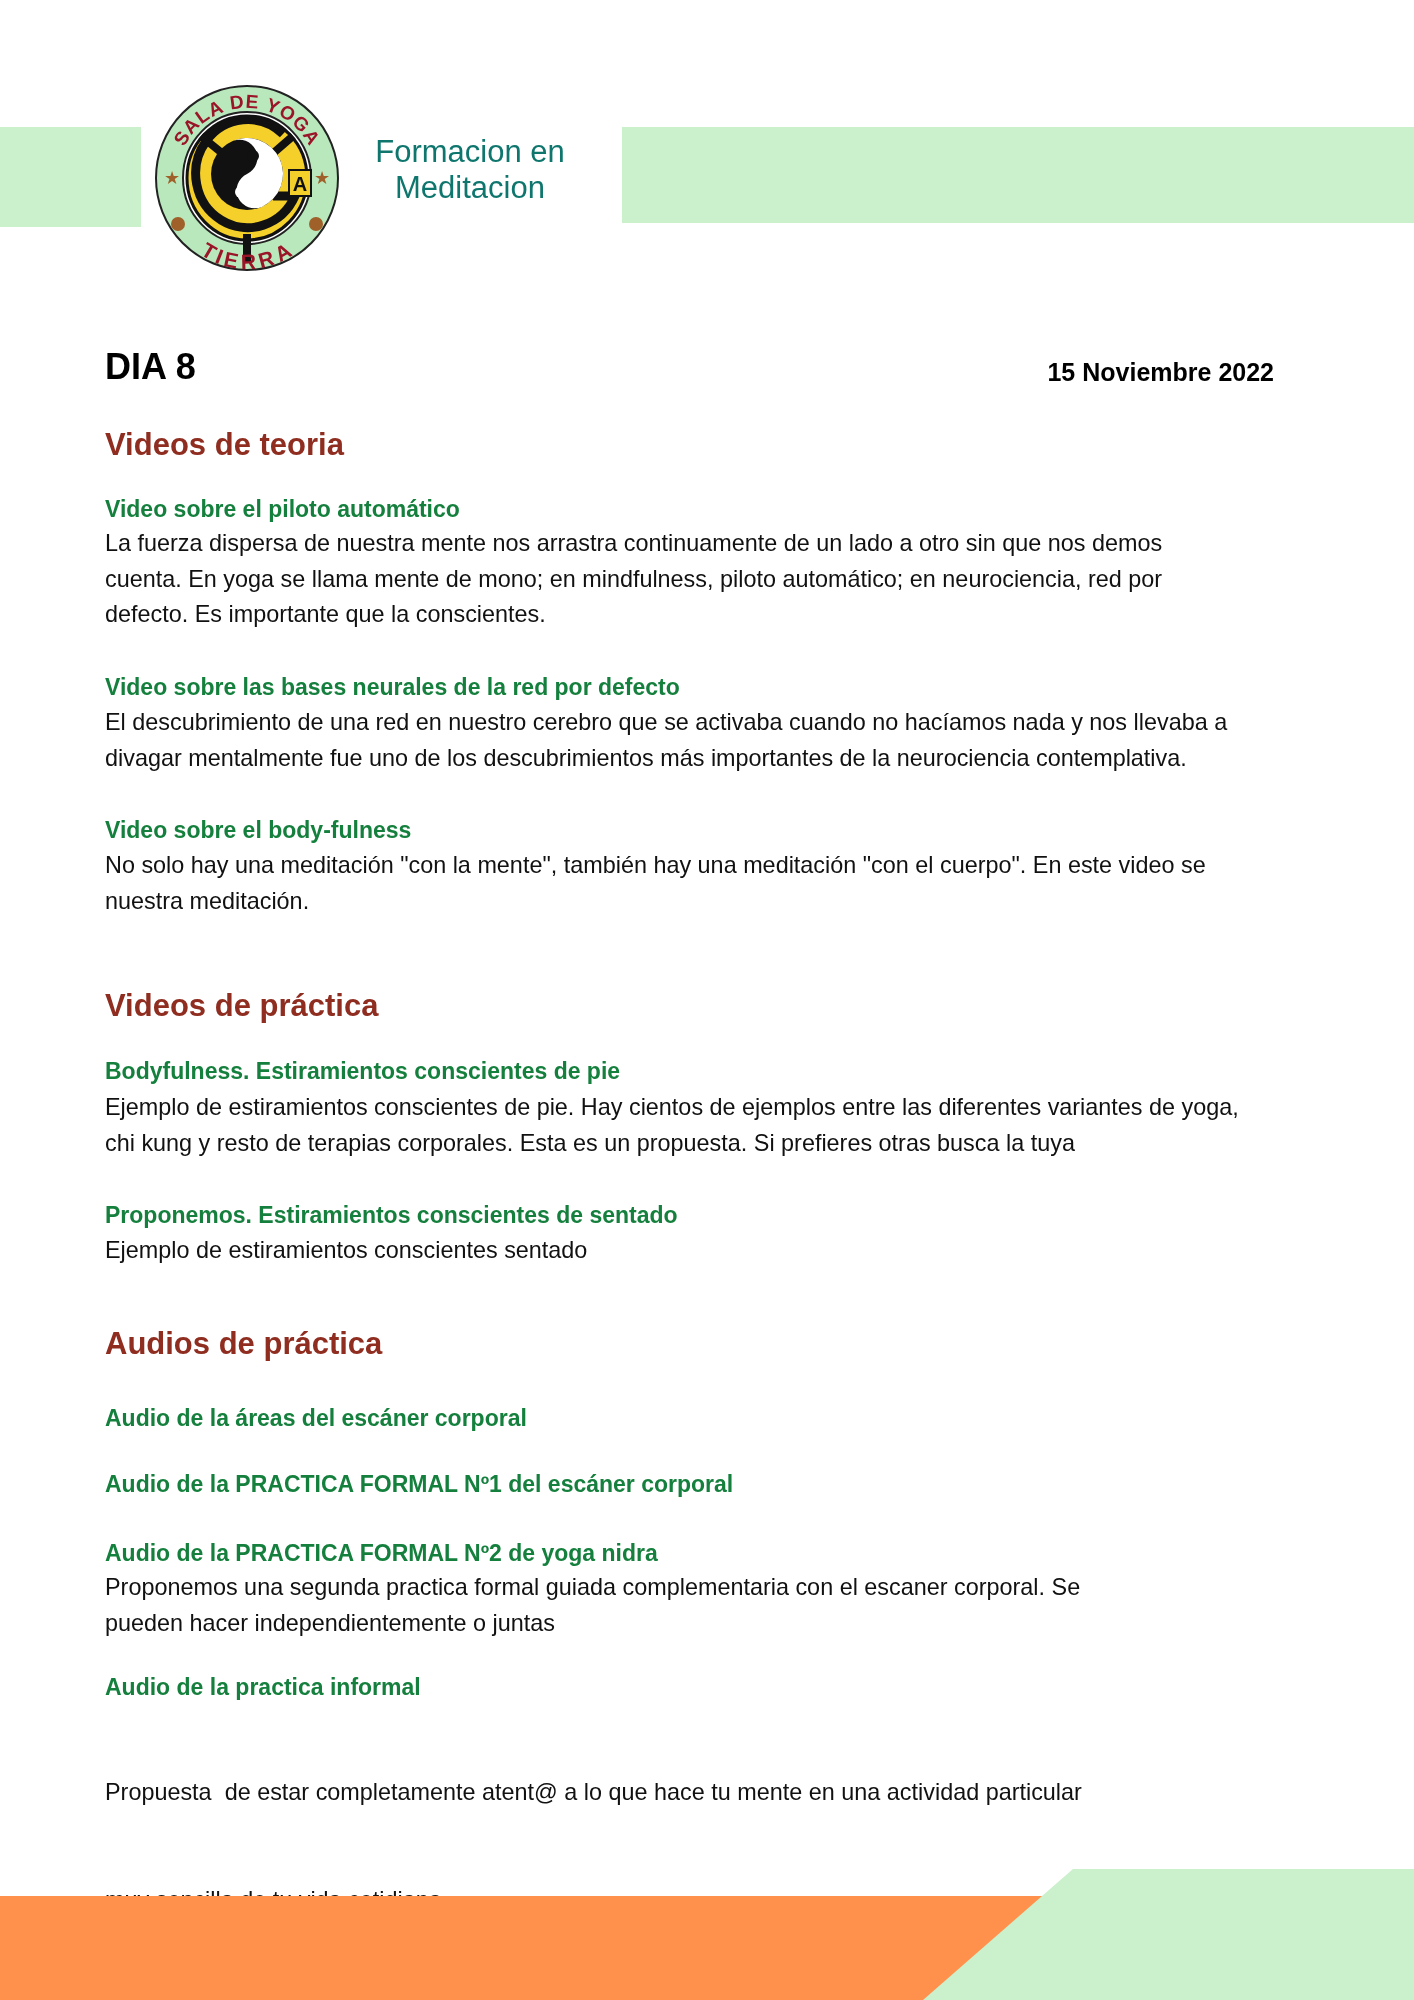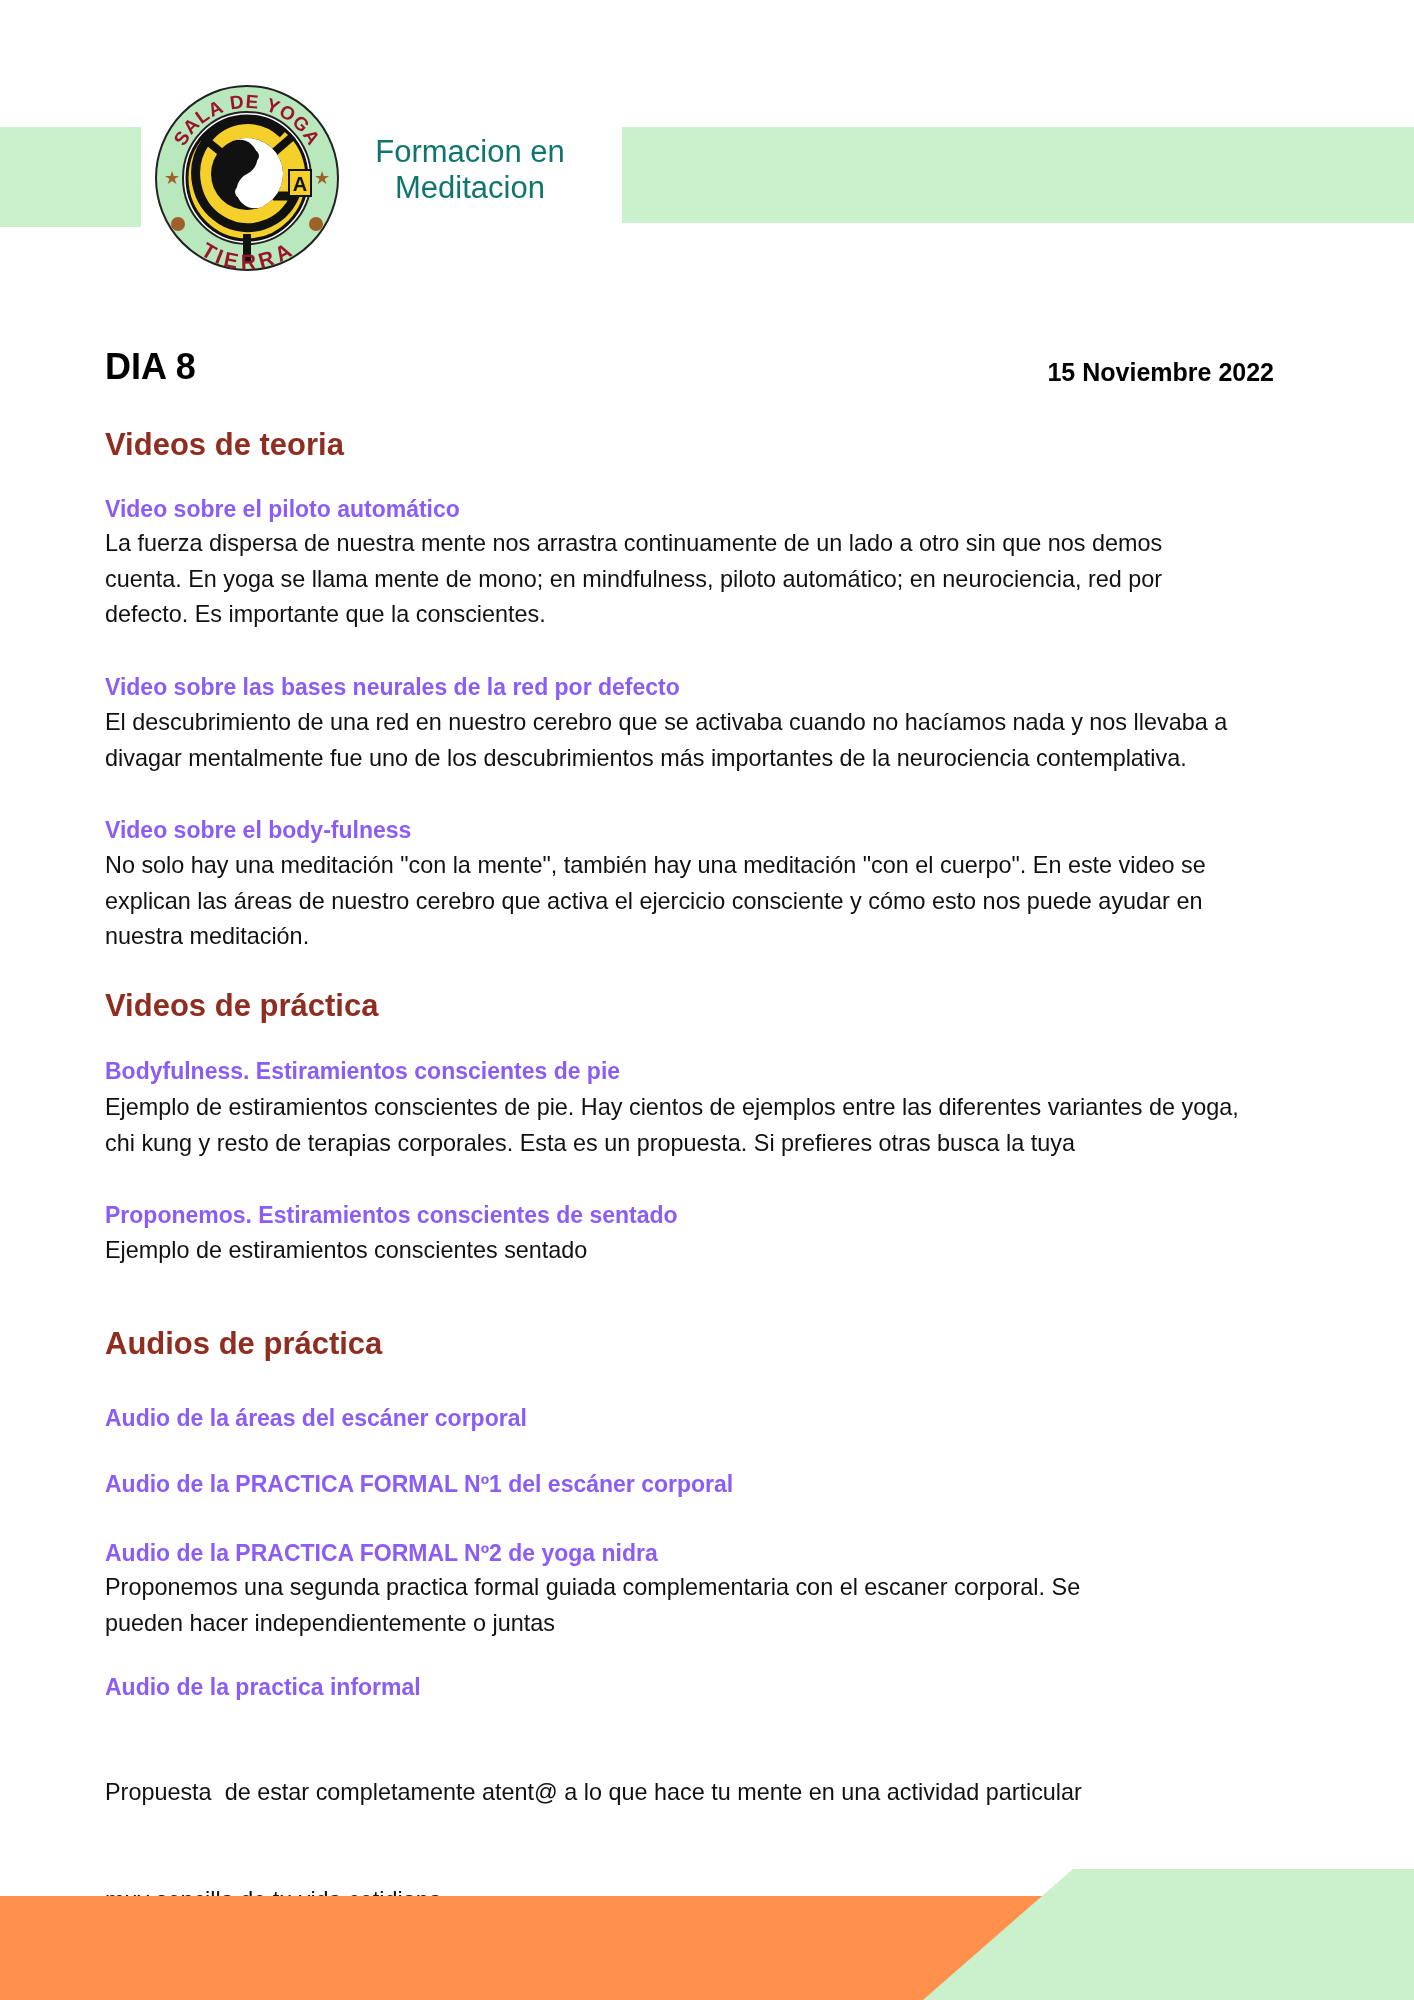--- a/index.html
+++ b/index.html
@@ -10,21 +10,21 @@
     color: #000;
   }
   .abs { position: absolute; }
   .band-left { left: 0; top: 127px; width: 141px; height: 100px; background: #caf0cc; }
   .band-right { left: 622px; top: 127px; width: 792px; height: 96px; background: #caf0cc; }
   .logo { left: 153px; top: 84px; width: 188px; height: 188px; }
   .brand { left: 340px; top: 134px; width: 260px; text-align: center; font-size: 31px; line-height: 36px; color: #0f766e; }
   .day { left: 105px; top: 345px; font-size: 36px; font-weight: bold; line-height: 44px; }
   .date { left: 1000px; top: 356px; width: 274px; text-align: right; font-size: 25px; font-weight: bold; line-height: 32px; }
   .section-title { left: 105px; font-size: 31px; font-weight: bold; color: #8e2d20; line-height: 40px; white-space: nowrap; }
-  .item-title { left: 105px; font-size: 23px; font-weight: bold; color: #8b5cf6; line-height: 30px; white-space: nowrap; cursor: pointer; }
+  .item-title { left: 105px; font-size: 23px; font-weight: bold; color: #15803d; line-height: 30px; white-space: nowrap; cursor: pointer; }
   .item-body { left: 105px; width: 1300px; font-size: 23.4px; line-height: 35.7px; color: #111; }
   .bottom { left: 0; top: 1869px; width: 1414px; height: 131px; }
 </style>
 </head>
 <body>
 
 <div class="abs band-left"></div>
 <div class="abs band-right"></div>
 
 <div class="abs logo">
@@ -83,21 +83,20 @@
 
 <div class="abs item-title" style="top:672px">Video sobre las bases neurales de la red por defecto</div>
 <div class="abs item-body" style="top:705px">
   <div>El descubrimiento de una red en nuestro cerebro que se activaba cuando no hacíamos nada y nos llevaba a</div>
   <div>divagar mentalmente fue uno de los descubrimientos más importantes de la neurociencia contemplativa.</div>
 </div>
 
 <div class="abs item-title" style="top:815px">Video sobre el body-fulness</div>
 <div class="abs item-body" style="top:848px">
   <div>No solo hay una meditación "con la mente", también hay una meditación "con el cuerpo". En este video se</div>
-  <div>explican las áreas de nuestro cerebro que activa el ejercicio consciente y cómo esto nos puede ayudar en</div>
   <div>nuestra meditación.</div>
 </div>
 
 <div class="abs section-title" style="top:986px">Videos de práctica</div>
 
 <div class="abs item-title" style="top:1056px">Bodyfulness. Estiramientos conscientes de pie</div>
 <div class="abs item-body" style="top:1090px">
   <div>Ejemplo de estiramientos conscientes de pie. Hay cientos de ejemplos entre las diferentes variantes de yoga,</div>
   <div>chi kung y resto de terapias corporales. Esta es un propuesta. Si prefieres otras busca la tuya</div>
 </div>

